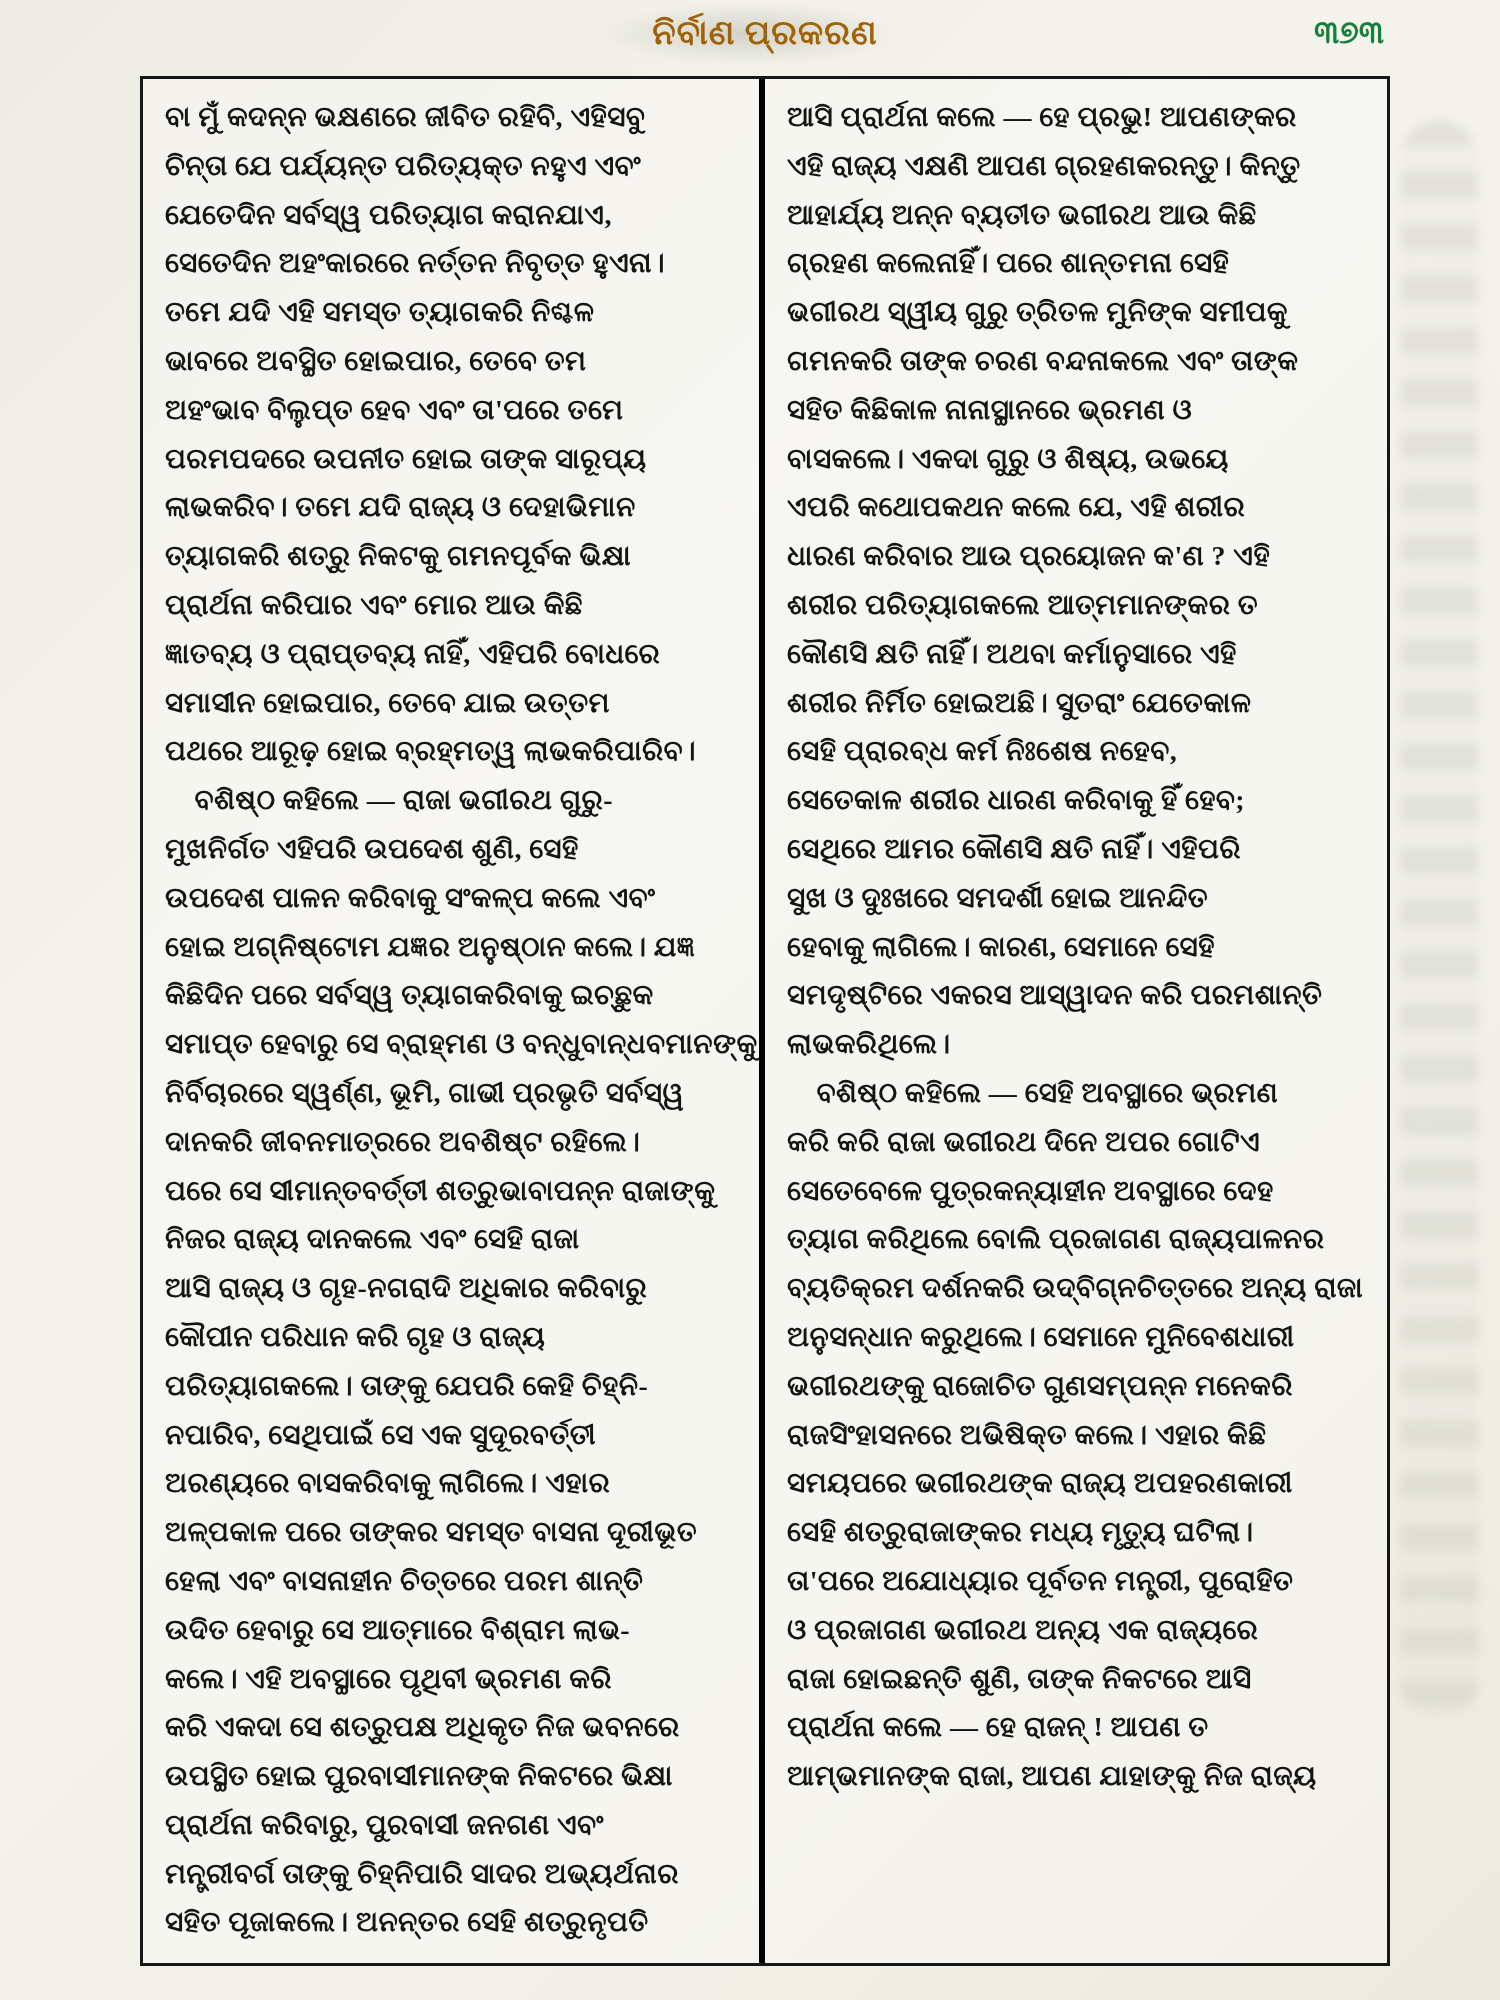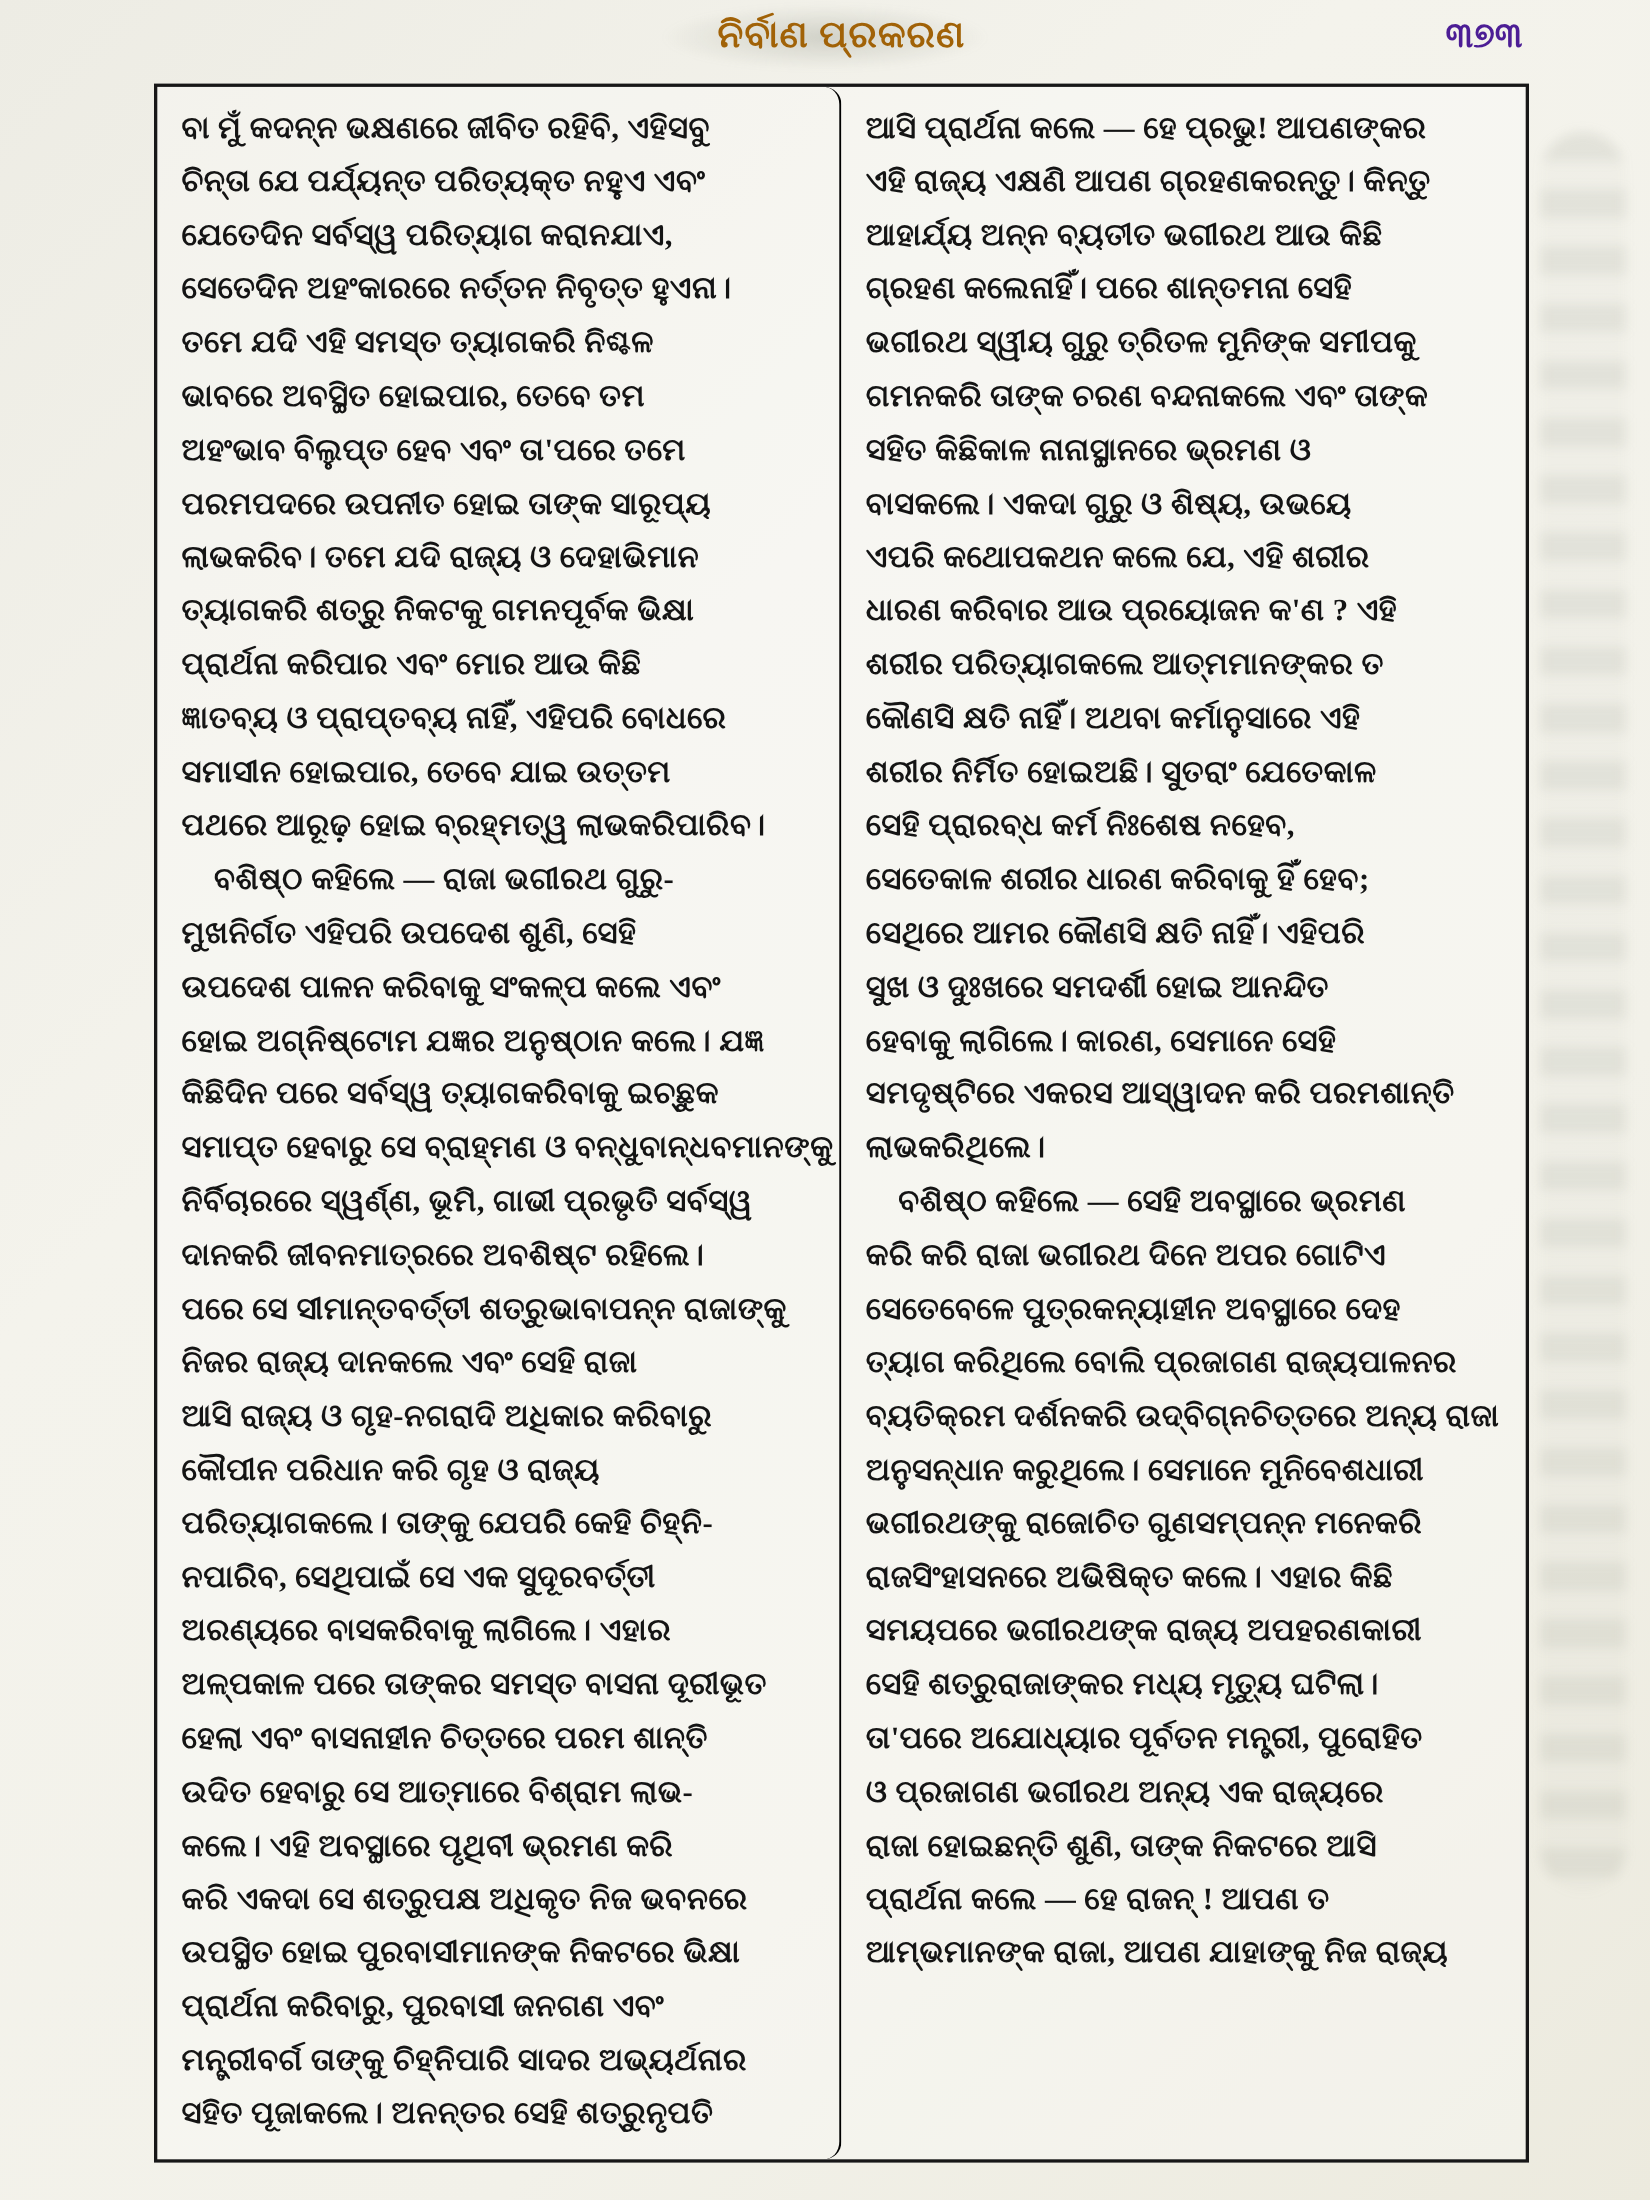--- a/index.html
+++ b/index.html
@@ -22,32 +22,32 @@
       rgba(128,133,118,0.14) 0 26px,
       rgba(128,133,118,0.03) 26px 52px);
     filter:blur(5px);border-radius:40px;
   }
   .header-title{
     position:absolute;top:14px;left:765px;transform:translateX(-50%);
     font-size:34px;font-weight:bold;color:#a16207;letter-spacing:1px;white-space:nowrap;
   }
   .header-page{
     position:absolute;top:14px;right:116px;
-    font-size:32px;font-weight:bold;color:#4c1d95;
+    font-size:32px;font-weight:bold;color:#15803d;
   }
   .frame{
     position:absolute;left:140px;top:76px;width:1250px;height:1890px;
     border:3px solid #171717;background:rgba(255,255,255,0.30);
     display:flex;box-sizing:border-box;
   }
   .col{
     width:50%;box-sizing:border-box;
     padding:14px 16px 10px 22px;overflow:hidden;
   }
-  .col-left{border-right:2px solid #000000;border-radius:16px;}
+  .col-left{border-right:6px solid #000000;}
   .line{
     font-size:28px;line-height:48.8px;font-weight:600;color:#141414;
     white-space:pre;letter-spacing:0.4px;
   }
 </style>
 </head>
 <body>
 
 <div class="page">
 

